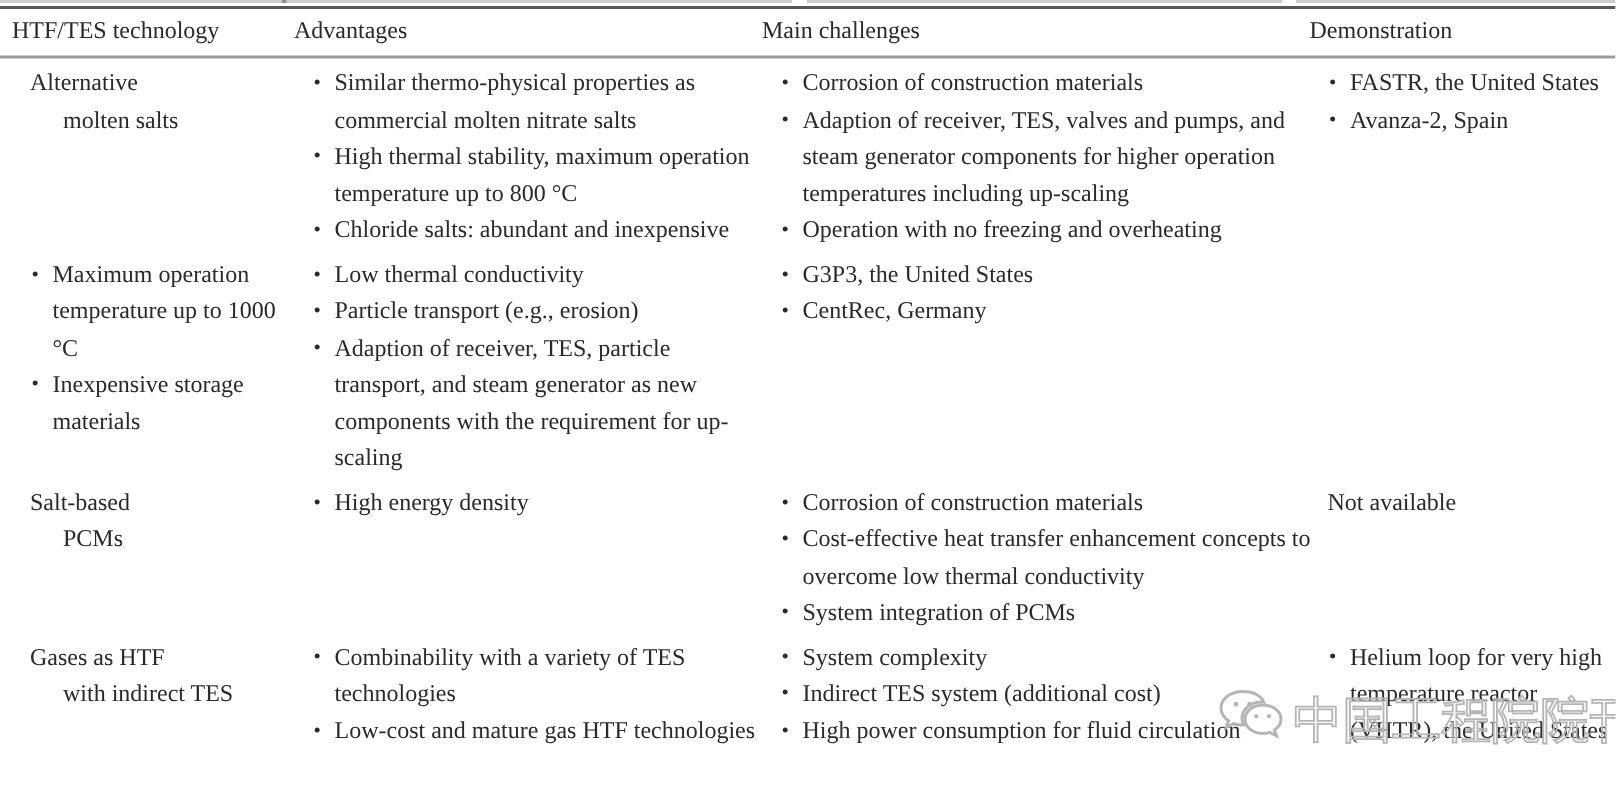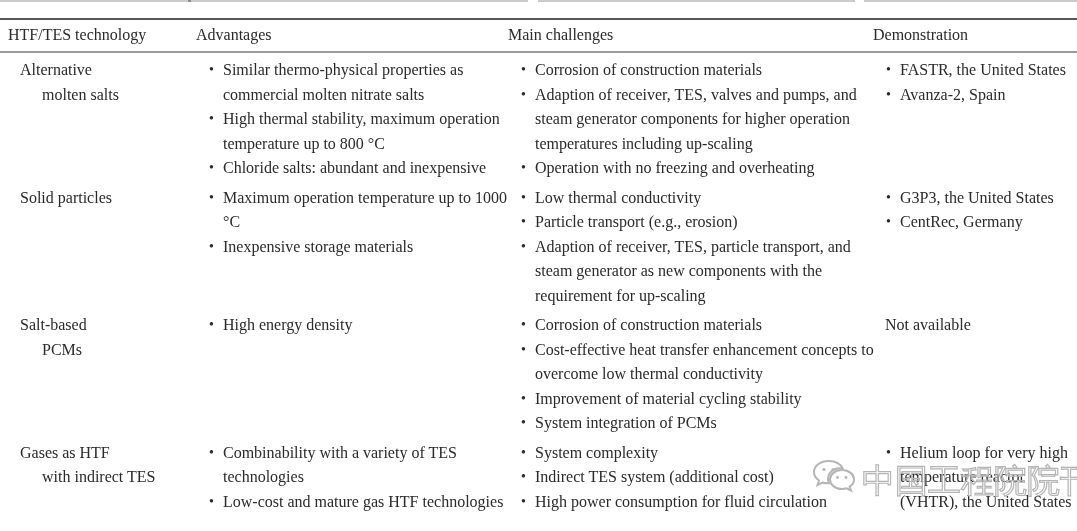--- a/index.html
+++ b/index.html
@@ -14,21 +14,21 @@
 
   
   .top-strip{position:absolute;top:0;left:0;width:1077px;height:2px;background:#cccccc;}
   .top-strip .gap{position:absolute;top:0;height:2px;background:#ffffff;}
   .top-strip .gap.g1{left:528px;width:10px;}
   .top-strip .gap.g2{left:855px;width:9px;}
   .top-strip .tick{position:absolute;top:0;height:2px;width:3px;background:#8f8f8f;}
   .top-strip .tick.t1{left:188px;}
 
   .table{
-    position:absolute;top:18px;left:0;width:1077px;
+    position:absolute;top:4px;left:0;width:1077px;
     border-top:2px solid #565656;
   }
   .trow{
     display:grid;
     grid-template-columns:188px 312px 365px 212px;
     padding-left:8px;
     box-sizing:border-box;
     width:1077px;
   }
   .thead{
@@ -116,23 +116,20 @@
             </ul>
           </div>
           <div class="cell c-demo">
             <ul class="blist">
               <li>FASTR, the United States</li>
               <li>Avanza-2, Spain</li>
             </ul>
           </div>
         </div>
         <div class="trow">
-          <div class="cell c-tech">
-            <div class="tech-line">Solid particles</div>
-          </div>
           <div class="cell c-adv">
             <ul class="blist">
               <li>Maximum operation temperature up to 1000 °C</li>
               <li>Inexpensive storage materials</li>
             </ul>
           </div>
           <div class="cell c-chal">
             <ul class="blist">
               <li>Low thermal conductivity</li>
               <li>Particle transport (e.g., erosion)</li>
@@ -153,21 +150,20 @@
           </div>
           <div class="cell c-adv">
             <ul class="blist">
               <li>High energy density</li>
             </ul>
           </div>
           <div class="cell c-chal">
             <ul class="blist">
               <li>Corrosion of construction materials</li>
               <li>Cost-effective heat transfer enhancement concepts to overcome low thermal conductivity</li>
-              <li>Improvement of material cycling stability</li>
               <li>System integration of PCMs</li>
             </ul>
           </div>
           <div class="cell c-demo">
             <div class="plain-demo">Not available</div>
           </div>
         </div>
         <div class="trow">
           <div class="cell c-tech">
             <div class="tech-line">Gases as HTF</div>

